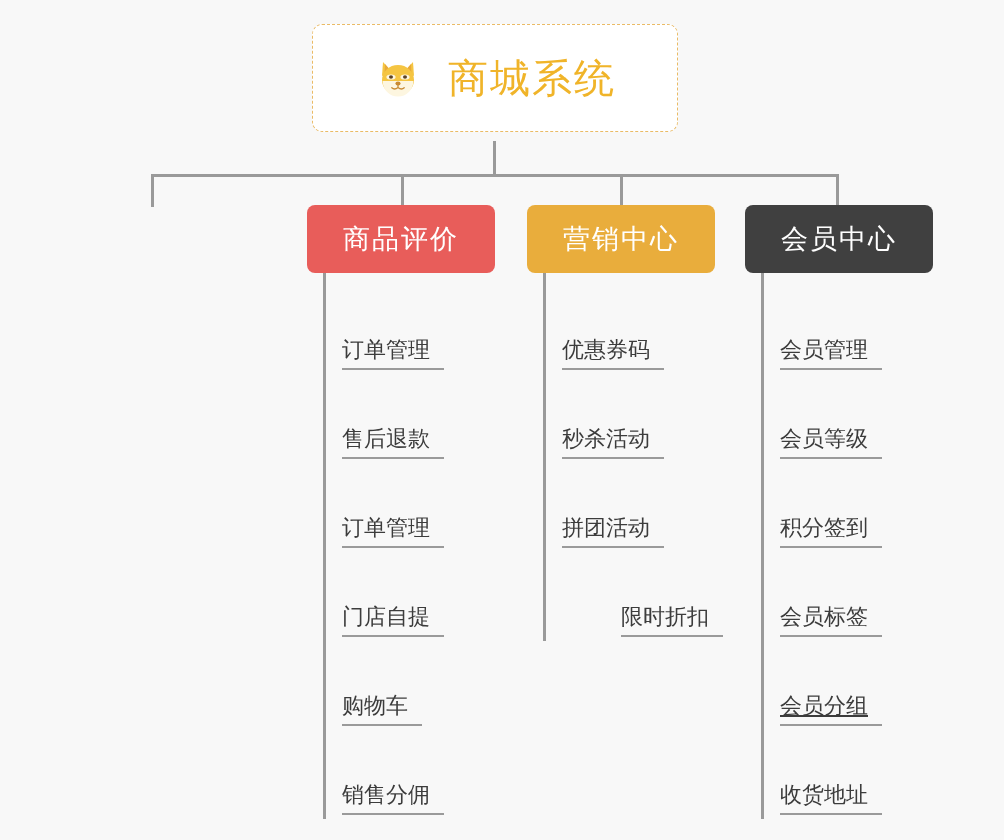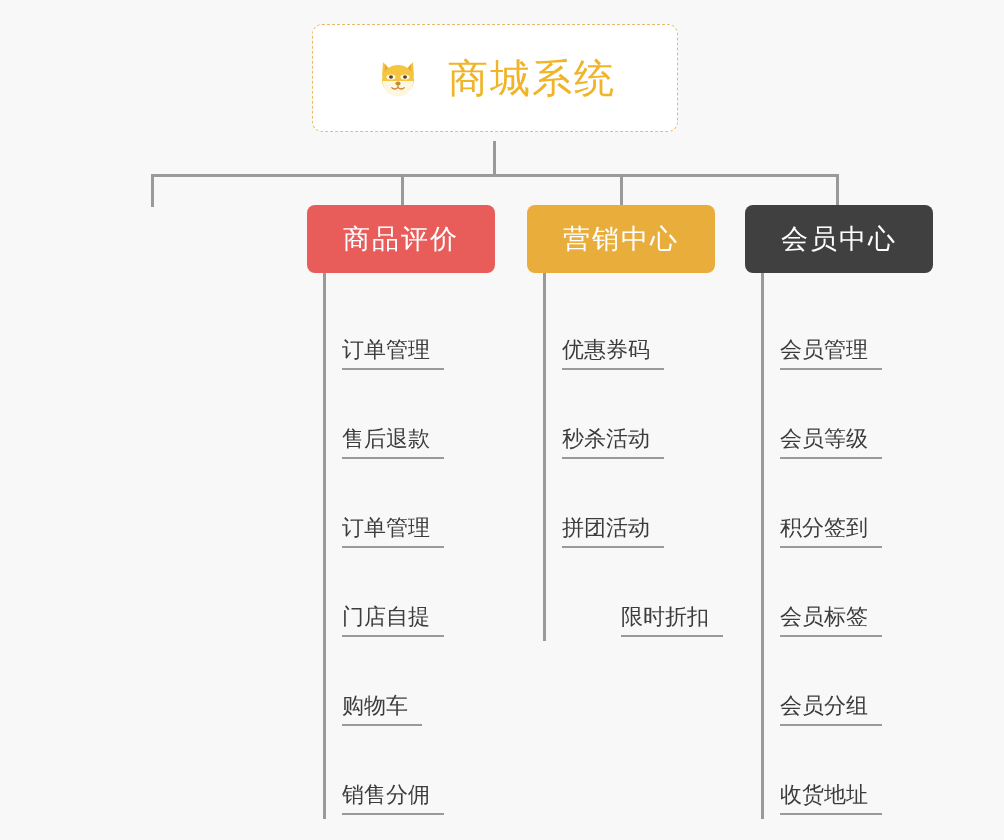--- a/index.html
+++ b/index.html
@@ -210,21 +210,21 @@
       <div class="leaf">
           <span class="leaf-label" style="border-bottom-color: rgb(154, 154, 154);">会员等级</span>
         </div>
       <div class="leaf">
           <span class="leaf-label" style="border-bottom-color: rgb(154, 154, 154);">积分签到</span>
         </div>
       <div class="leaf">
           <span class="leaf-label" style="border-bottom-color: rgb(154, 154, 154);">会员标签</span>
         </div>
       <div class="leaf">
-          <span class="leaf-label" style="border-bottom-color: rgb(154, 154, 154);">会员分组</span>
+          <span class="leaf-label" style="border-bottom-color: rgb(154, 154, 154); text-decoration: underline;">会员分组</span>
         </div>
       <div class="leaf">
           <span class="leaf-label" style="border-bottom-color: rgb(154, 154, 154);">收货地址</span>
         </div>
     </div>
   </div>
 
 </div>
 
 </body></html>

